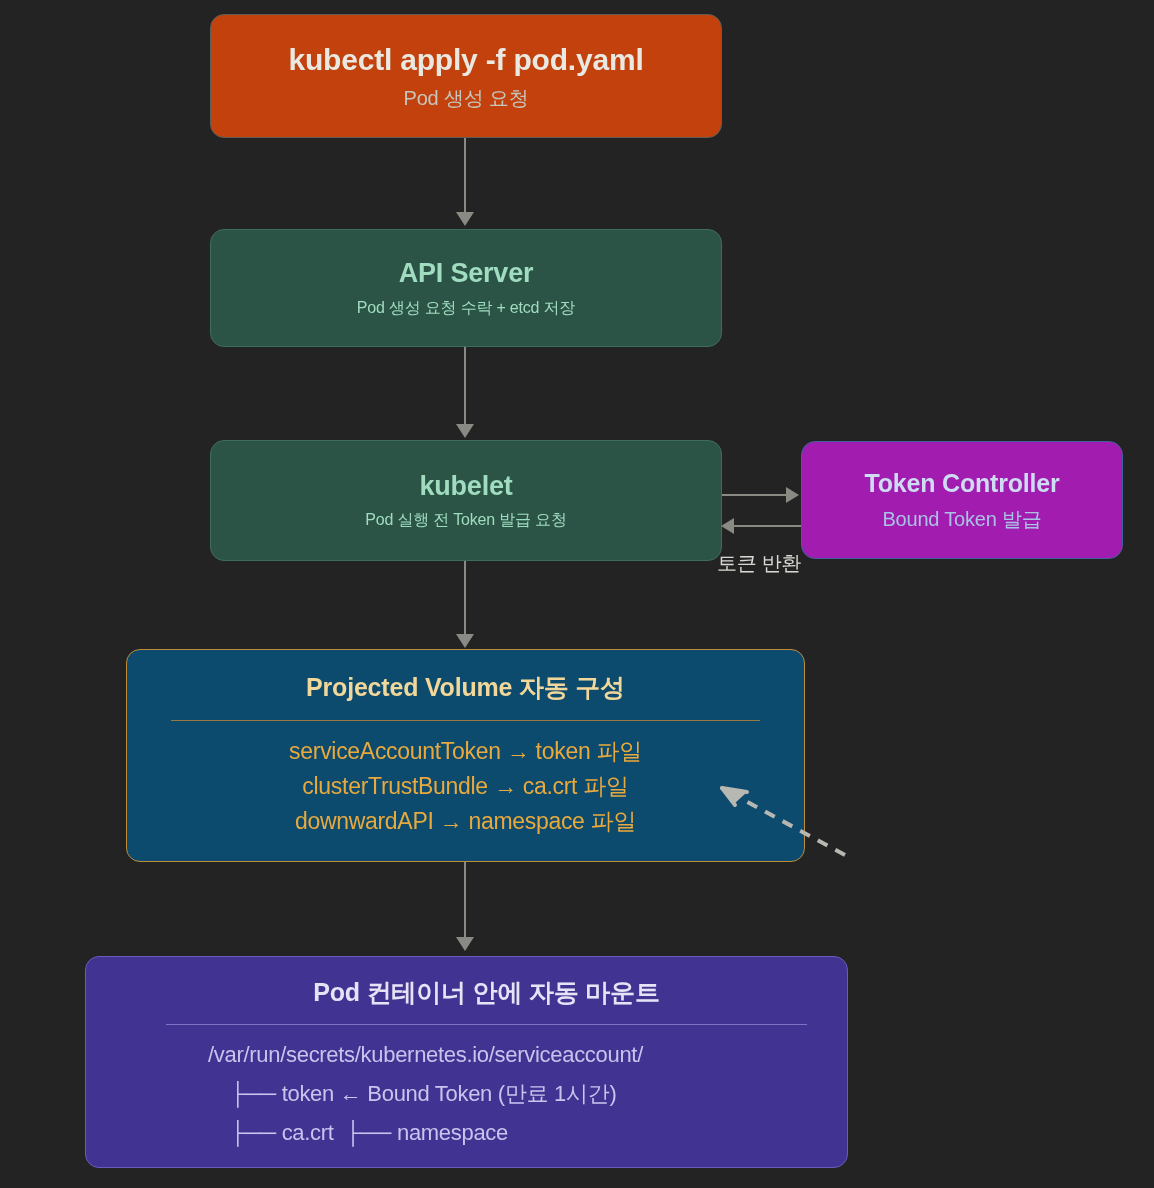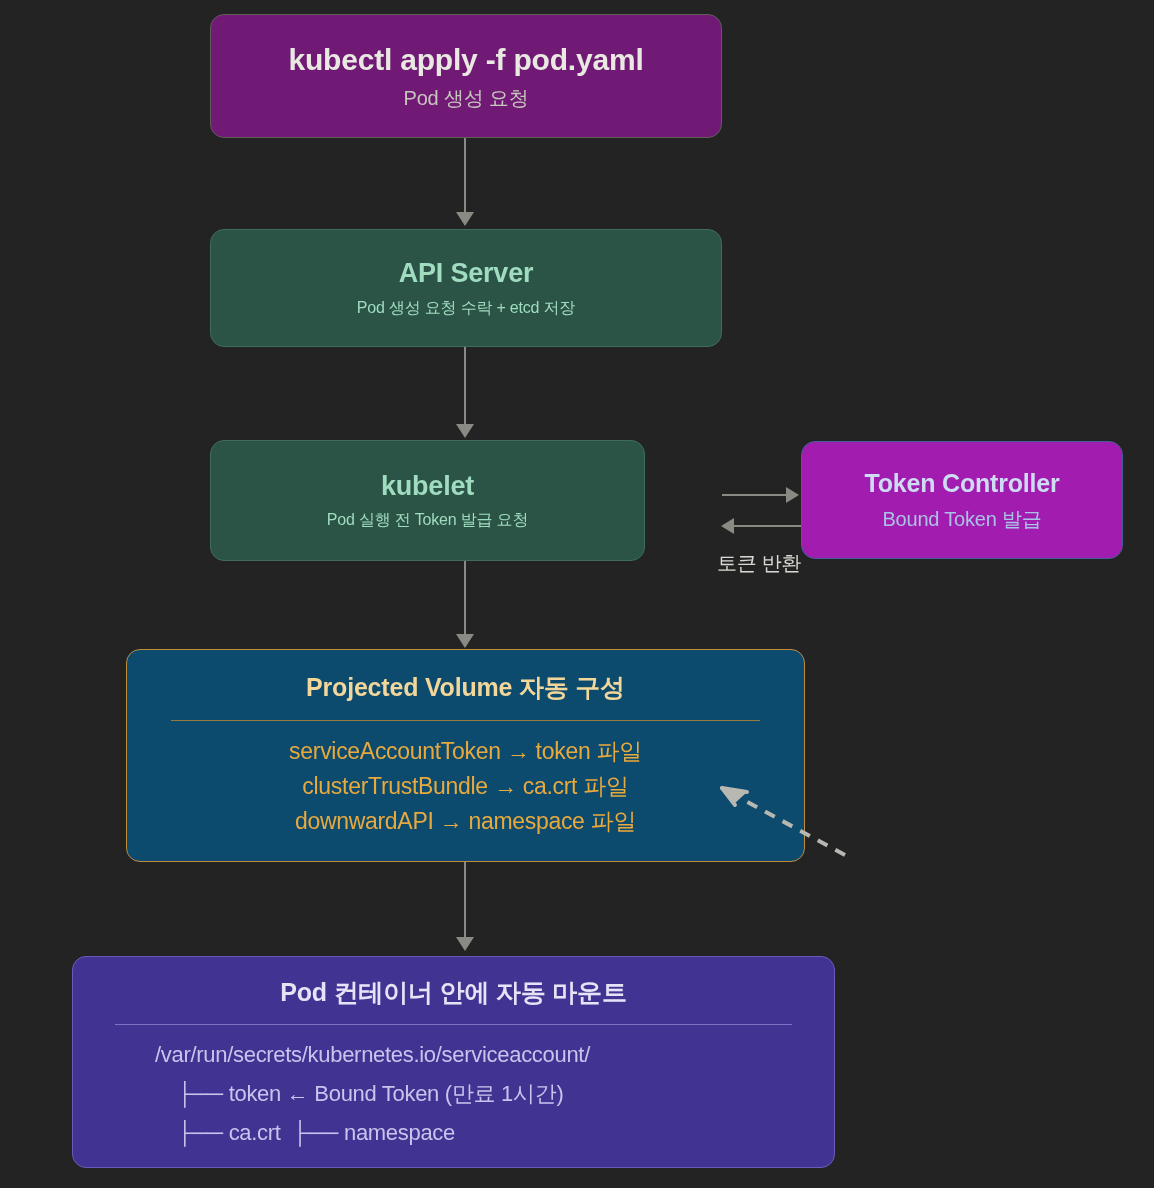--- a/index.html
+++ b/index.html
@@ -39,36 +39,36 @@
     letter-spacing: -0.2px;
   }
   .node .subtitle {
     line-height: 1.3;
     letter-spacing: -0.2px;
   }
 
   
   #node-kubectl {
     left: 210px; top: 14px; width: 512px; height: 124px;
-    background: #701a75;
+    background: #c2410c;
     border-color: #5e5e56;
   }
   #node-kubectl .title { font-size: 30px; color: #e9e9e2; }
   #node-kubectl .subtitle { font-size: 20px; color: #c6c6bd; margin-top: 7px; }
 
   
   .node.green {
     background: #2b5446;
     border-color: #3f6d5c;
   }
   .node.green .title { font-size: 27px; color: #9fdcc0; }
   .node.green .subtitle { font-size: 16px; color: #9fdcc0; margin-top: 7px; }
 
   #node-apiserver { left: 210px; top: 229px; width: 512px; height: 118px; justify-content: center; }
-  #node-kubelet   { left: 210px; top: 440px; width: 435px; height: 121px; }
+  #node-kubelet   { left: 210px; top: 440px; width: 512px; height: 121px; }
 
   
   #node-token-controller {
     left: 801px; top: 441px; width: 322px; height: 118px;
     background: #a21caf;
     border-color: #3f6099;
   }
   #node-token-controller .title { font-size: 25px; color: #cddcf2; }
   #node-token-controller .subtitle { font-size: 20px; color: #a9c2e6; margin-top: 6px; text-align: right; }
 
@@ -95,25 +95,26 @@
   #node-projected .lines .ln {
     font-size: 23px;
     color: #e8a93d;
     line-height: 1.3;
     letter-spacing: -0.3px;
     white-space: nowrap;
   }
 
   
   #node-podmount {
-    left: 72px; top: 956px; width: 763px; height: 212px;
+    left: 85px; top: 956px; width: 763px; height: 212px;
     background: #413391;
     border-color: #6a5bbb;
     justify-content: flex-start;
     padding-top: 20px;
+    padding-left: 40px;
   }
   #node-podmount .title { font-size: 25px; color: #e6e3f7; }
   #node-podmount .rule {
     width: 89%;
     height: 1px;
     background: #7f72c4;
     margin: 16px 0 15px 0;
   }
   #node-podmount .lines {
     align-self: flex-start;

